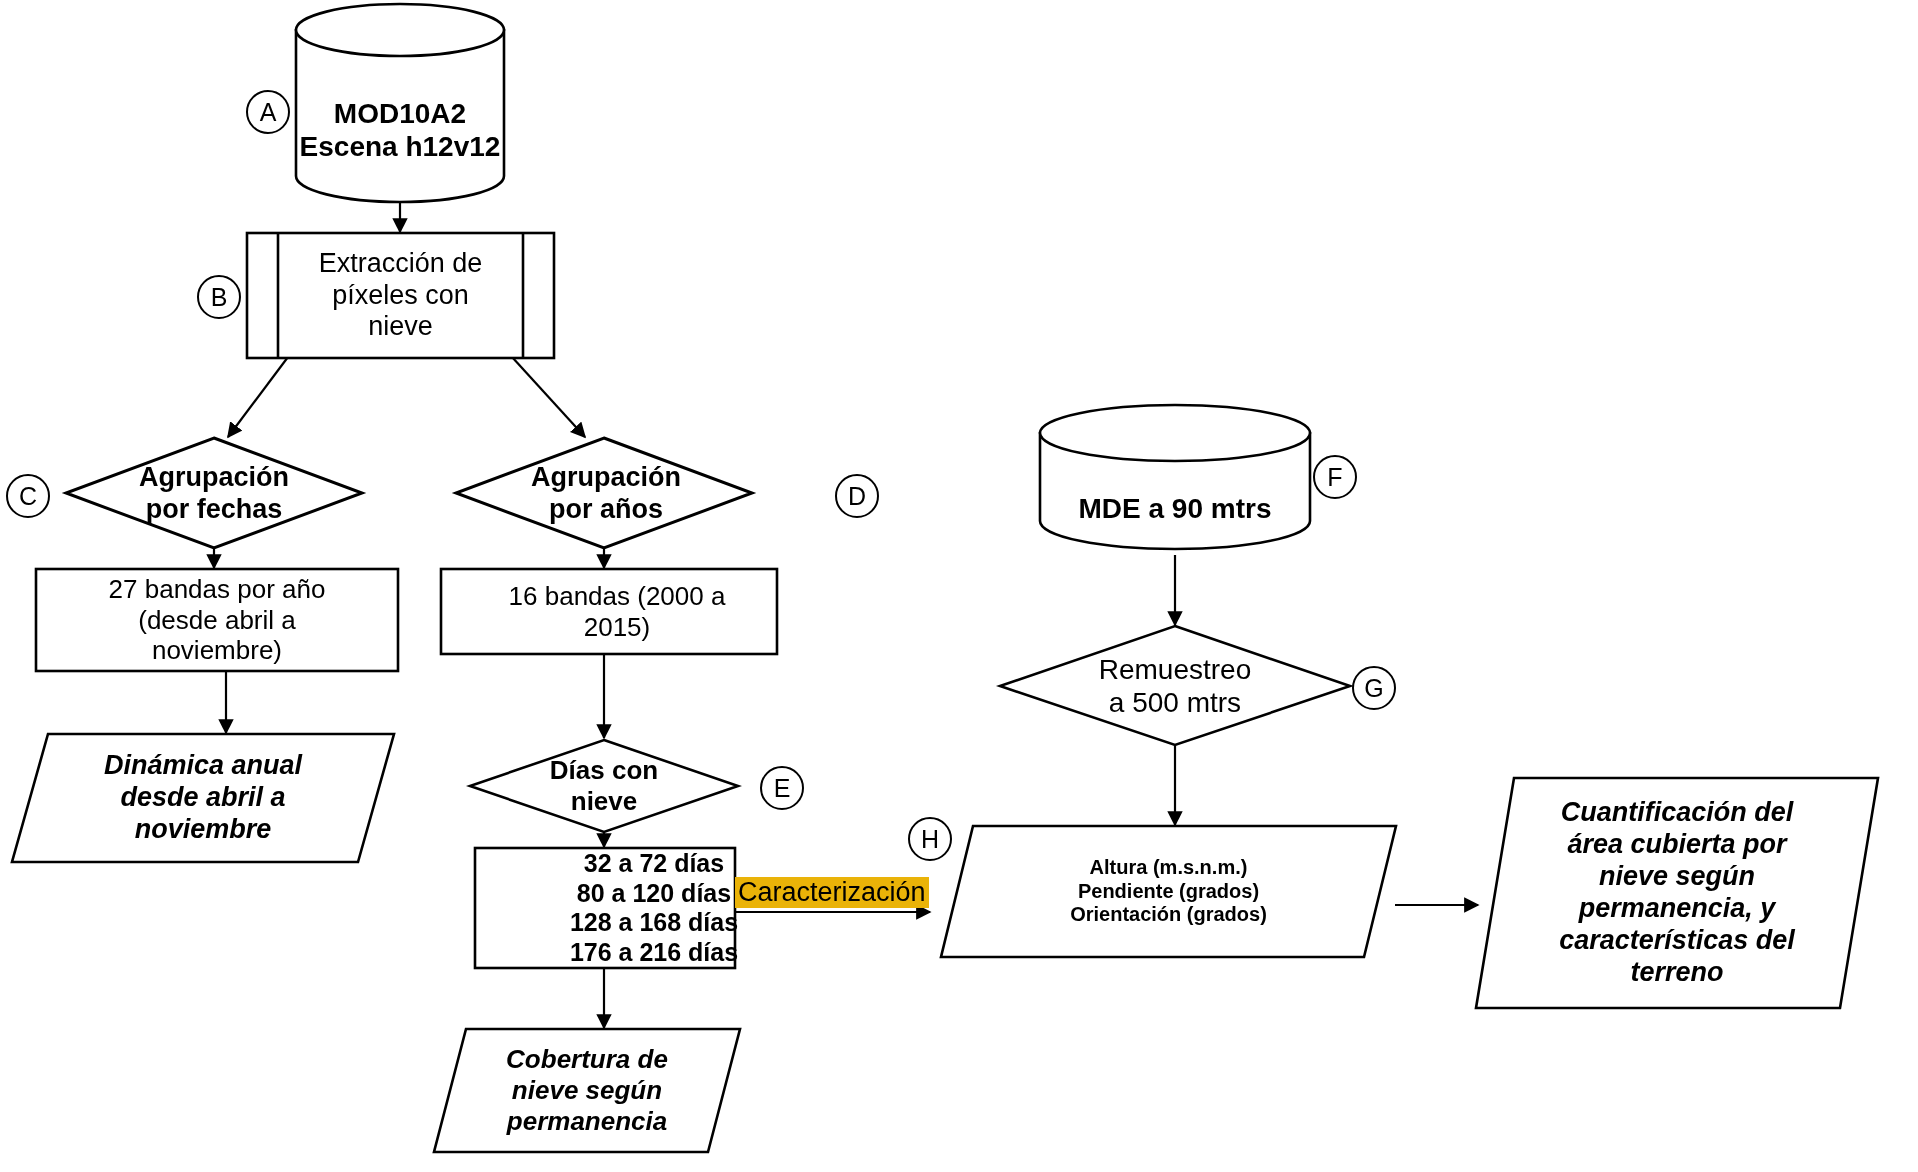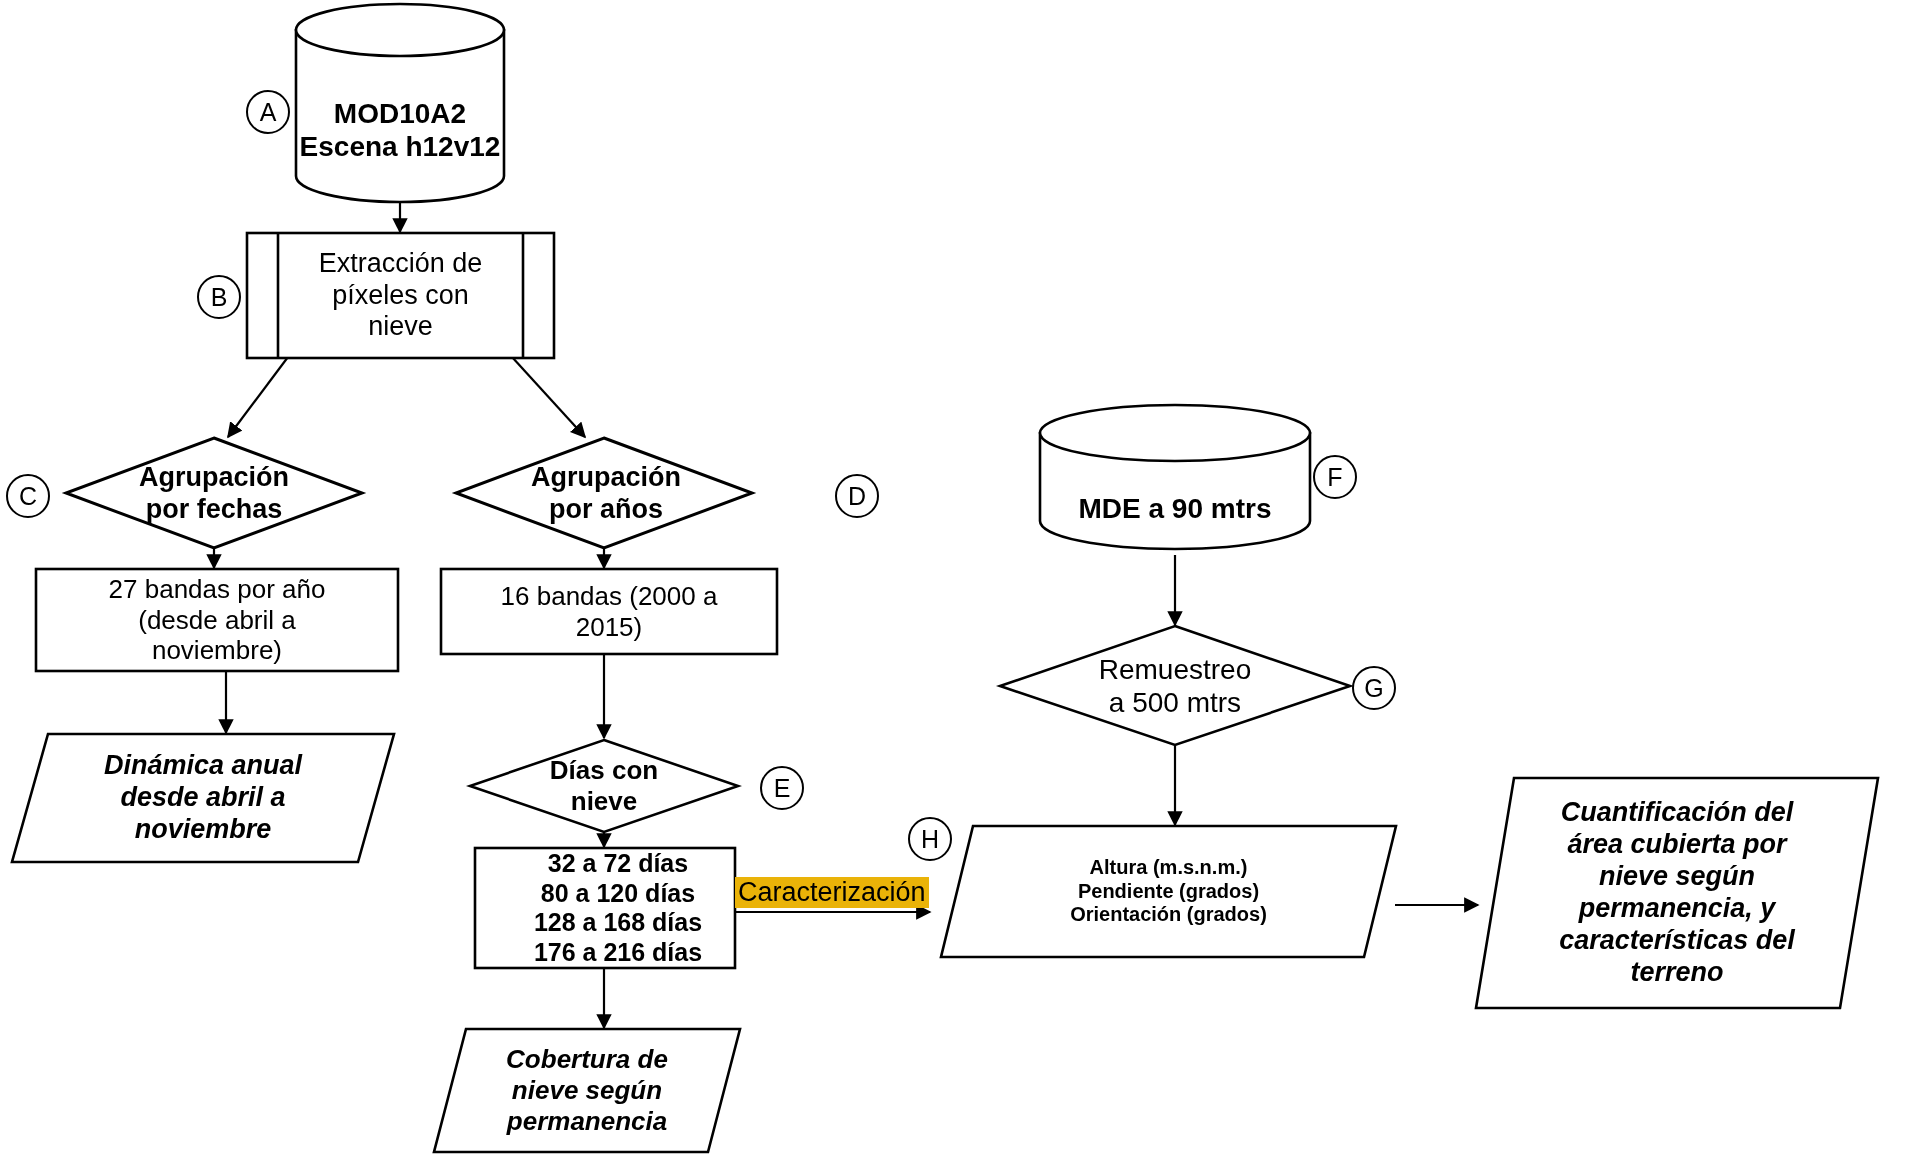--- a/index.html
+++ b/index.html
@@ -112,37 +112,37 @@
     <span class="txt bold" style="font-size:27px;">Agrupación
 por años</span>
   </div>
 
   <div class="node" style="left:36px;top:569px;width:362px;height:102px;">
     <span class="txt" style="font-size:26px;">27 bandas por año
 (desde abril a
 noviembre)</span>
   </div>
 
-  <div class="node" style="left:441px;top:569px;width:336px;height:85px;">
+  <div class="node" style="left:441px;top:569px;width:336px;height:85px;padding-left:8px;">
     <span class="txt" style="font-size:26px;">16 bandas (2000 a
 2015)</span>
   </div>
 
   <div class="node" style="left:30px;top:734px;width:346px;height:128px;">
     <span class="txt bolditalic" style="font-size:27px;">Dinámica anual
 desde abril a
 noviembre</span>
   </div>
 
   <div class="node" style="left:500px;top:744px;width:208px;height:84px;">
     <span class="txt bold" style="font-size:26px;">Días con
 nieve</span>
   </div>
 
-  <div class="node" style="left:463px;top:848px;width:260px;height:120px;padding-left:25px;">
+  <div class="node" style="left:499px;top:848px;width:260px;height:120px;padding-left:25px;">
     <span class="txt bold" style="font-size:25px;">32 a 72 días
 80 a 120 días
 128 a 168 días
 176 a 216 días</span>
   </div>
 
   <div class="node" style="left:450px;top:1029px;width:274px;height:123px;justify-content:center;">
     <span class="txt bolditalic" style="font-size:26px;">Cobertura de
 nieve según
 permanencia</span>

